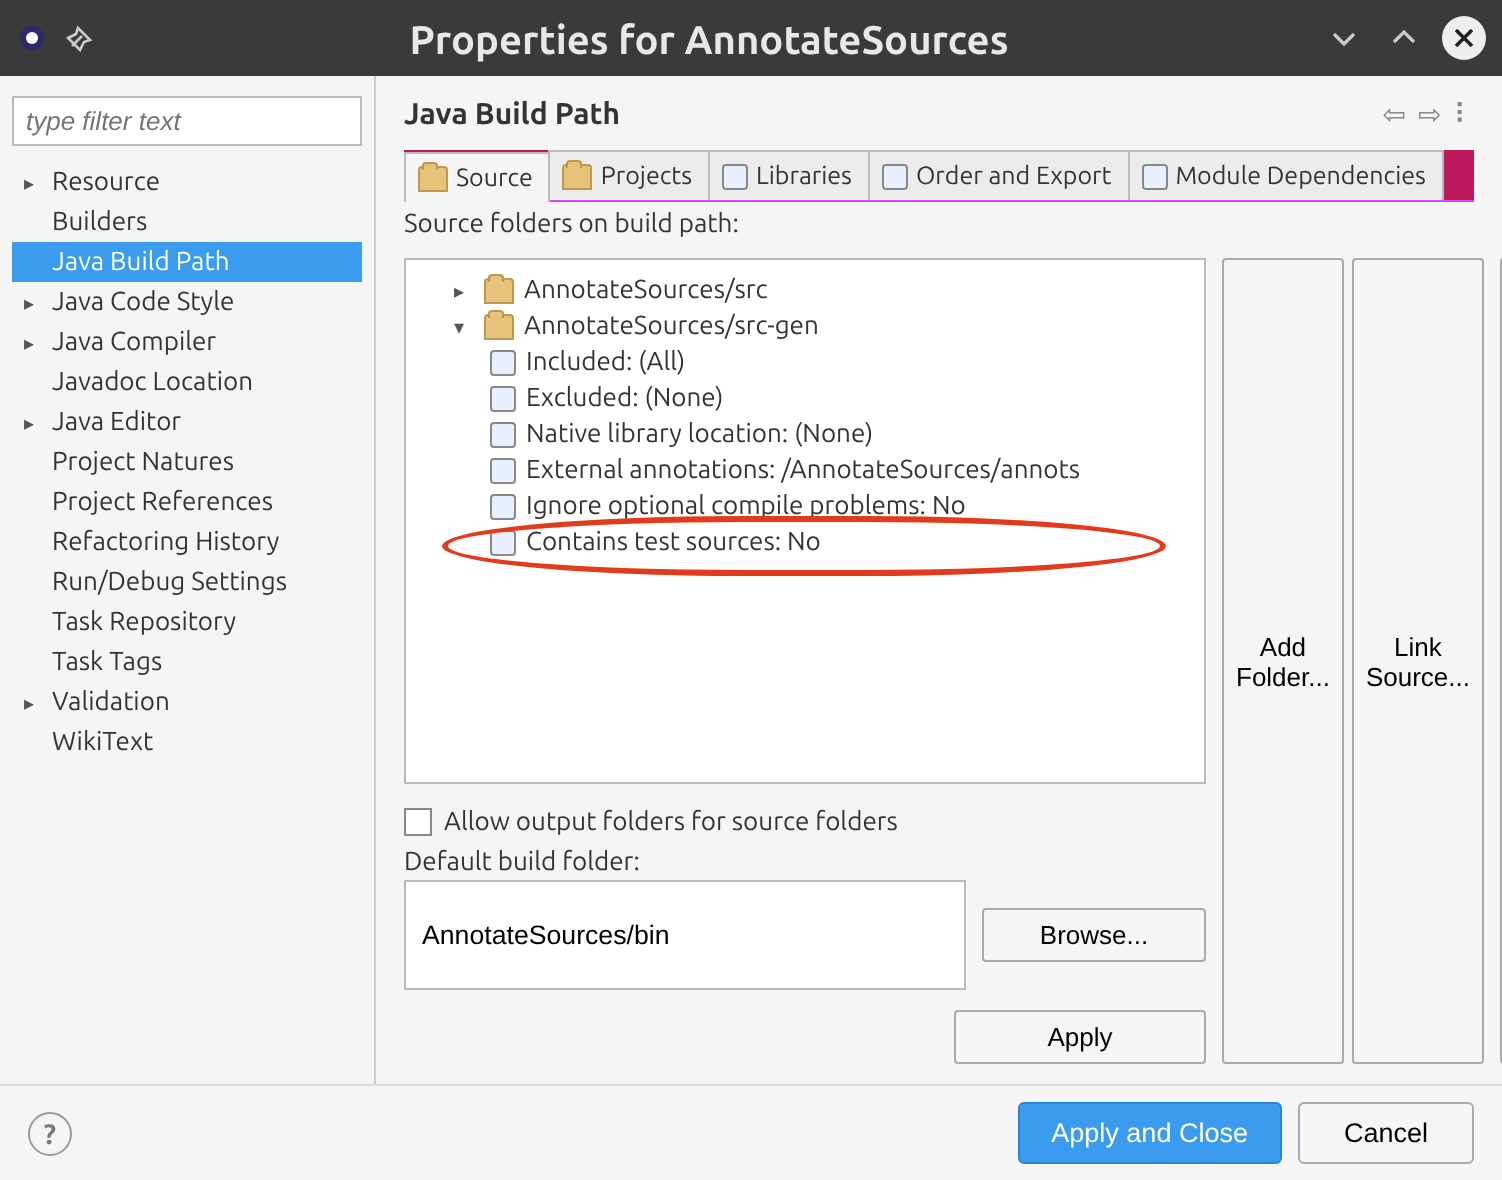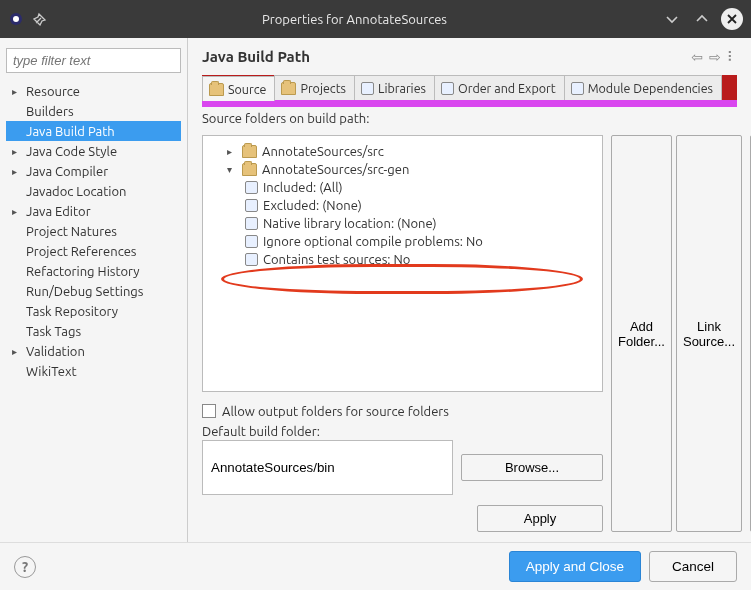--- a/index.html
+++ b/index.html
@@ -15,21 +15,21 @@
   }
   .titlebar {
     background: #3a3a3a;
     color: #e8e8e8;
     height: 38px;
     display: flex;
     align-items: center;
     padding: 0 8px;
     gap: 8px;
   }
-  .titlebar .title { flex:1; text-align:center; font-size:13px; font-weight:400;}
+  .titlebar .title { flex:1; text-align:center; font-size:20px; font-weight:700;}
   .title-icon { width:16px; height:16px; display:flex; align-items:center; justify-content:center;}
   .win-btn { width:22px; height:22px; display:flex; align-items:center; justify-content:center; border-radius:50%; cursor:pointer;}
   .win-close { background:#eee; color:#222;}
   .content {
     display:flex;
     height: 504px;
     background:#f5f5f5;
   }
   .sidebar {
     width: 188px;
@@ -70,22 +70,22 @@
   }
   .main-header {
     display:flex;
     align-items:center;
     margin-bottom:10px;
   }
   .main-title { font-size:15px; font-weight:600; flex:1;}
   .nav-arrow { margin-left:6px; font-size:14px; color:#888; cursor:pointer;}
   .tabs {
     display:flex;
-    border-bottom:7px solid #d946ef;
-    background:#b91c1c;
+    border-bottom:1px solid #d946ef;
+    background:#be185d;
   }
   .tab {
     padding:5px 8px 5px 6px;
     border:1px solid #bbb;
     border-bottom:none;
     background:#ececec;
     margin-right:-1px;
     display:flex;
     align-items:center;
     gap:4px;
@@ -298,37 +298,41 @@
           <div class="src-row d2">
               <span class="gen-icon"></span>
               <span>Excluded: (None)</span>
             </div>
           <div class="src-row d2">
               <span class="gen-icon"></span>
               <span>Native library location: (None)</span>
             </div>
           <div class="src-row d2">
               <span class="gen-icon"></span>
+              <span>External annotations: /AnnotateSources/annots</span>
+            </div>
+          <div class="src-row d2">
+              <span class="gen-icon"></span>
               <span>Ignore optional compile problems: No</span>
             </div>
           <div class="src-row d2">
               <span class="gen-icon"></span>
               <span>Contains test sources: No</span>
             </div>
           <div class="circle-red"></div>
         </div>
         <div class="below-tree">
           <div class="checkbox-row">
             <span class="chk"></span>
             <span>Allow output folders for source folders</span>
           </div>
           <div>Default build folder:</div>
           <div class="out-row">
             <input class="out-input" value="AnnotateSources/bin" style="">
-            <button class="btn" style="width:142px">Browse...</button>
+            <button class="btn" style="width:112px">Browse...</button>
           </div>
           <div class="apply-row">
             <button class="btn" style="width:126px">Apply</button>
           </div>
         </div>
       </div>
       <div class="btns-col">
         <button class="btn">Add Folder...</button>
         <button class="btn">Link Source...</button>
         <div style="height:8px"></div>

